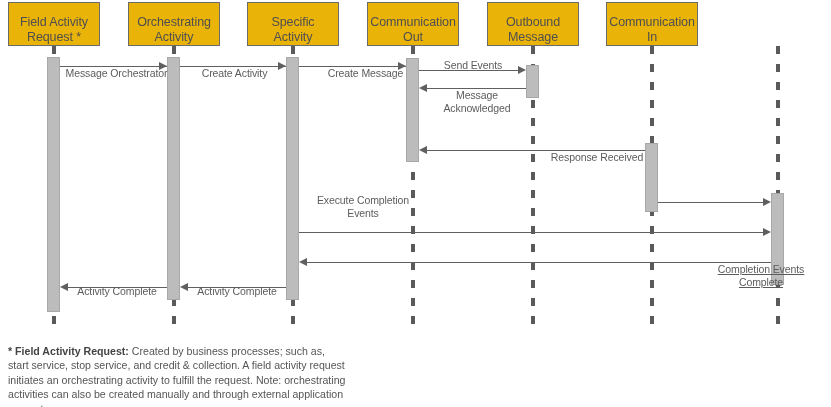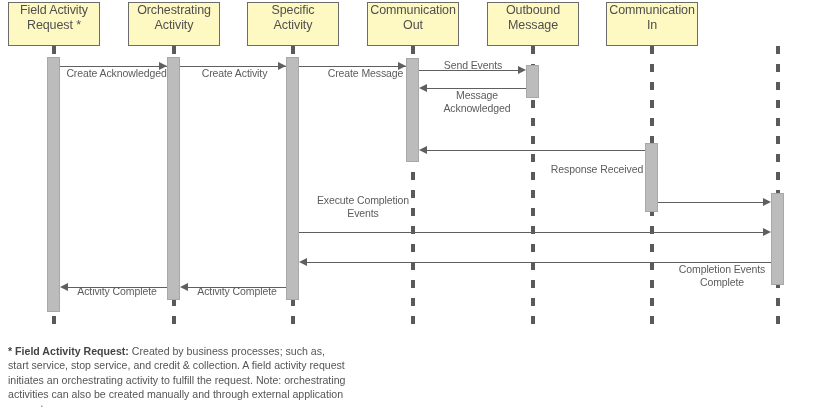--- a/index.html
+++ b/index.html
@@ -18,23 +18,23 @@
     position: relative;
     width: 831px;
     height: 407px;
   }
   .lifeline-header {
     position: absolute;
     box-sizing: border-box;
     width: 92px;
     height: 44px;
     border: 1.5px solid #6b6b6b;
-    background: #fef9c3;
+    background: #eab308;
     display: flex;
-    align-items: flex-start;
+    align-items: flex-end;
     justify-content: center;
     text-align: center;
     font-size: 12.5px;
     line-height: 15px;
     color: #4f4f4f;
     letter-spacing: -0.1px;
   }
   .lifeline-dash {
     position: absolute;
     width: 4px;
@@ -127,52 +127,52 @@
   <div class="activation" style="left:47px;  top:57px;  height:255px;"></div>
   <div class="activation" style="left:167px; top:57px;  height:243px;"></div>
   <div class="activation" style="left:286px; top:57px;  height:243px;"></div>
   <div class="activation" style="left:406px; top:58px;  height:104px;"></div>
   <div class="activation" style="left:526px; top:65px;  height:33px;"></div>
   <div class="activation" style="left:645px; top:143px; height:69px;"></div>
   <div class="activation" style="left:771px; top:193px; height:92px;"></div>
 
   <div class="msg-line" style="left:60px; top:66px; width:107px;"></div>
   <div class="arrow-head right" style="left:159px; top:61.5px;"></div>
-  <div class="msg-label" style="left:64px; top:67px; width:105px;">Create Acknowledged</div>
+  <div class="msg-label" style="left:64px; top:67px; width:105px;">Message Orchestrator</div>
 
   <div class="msg-line" style="left:180px; top:66px; width:106px;"></div>
   <div class="arrow-head right" style="left:278px; top:61.5px;"></div>
   <div class="msg-label" style="left:182px; top:67px; width:105px;">Create Activity</div>
 
   <div class="msg-line" style="left:299px; top:66px; width:107px;"></div>
   <div class="arrow-head right" style="left:398px; top:61.5px;"></div>
   <div class="msg-label" style="left:313px; top:67px; width:105px;">Create Message</div>
 
   <div class="msg-line" style="left:419px; top:70px; width:99px;"></div>
   <div class="arrow-head right" style="left:518px; top:65.5px;"></div>
   <div class="msg-label" style="left:423px; top:59px; width:100px;">Send Events</div>
 
   <div class="msg-line" style="left:427px; top:88px; width:99px;"></div>
   <div class="arrow-head left" style="left:419px; top:83.5px;"></div>
   <div class="msg-label" style="left:425px; top:89px; width:104px;">Message<br>Acknowledged</div>
 
   <div class="msg-line" style="left:427px; top:150px; width:218px;"></div>
   <div class="arrow-head left" style="left:419px; top:145.5px;"></div>
-  <div class="msg-label" style="left:545px; top:151px; width:104px; text-align:center;margin-top:12px;">Response Received</div>
+  <div class="msg-label" style="left:545px; top:151px; width:104px; text-align:center;">Response Received</div>
 
   <div class="msg-line" style="left:658px; top:202px; width:105px;"></div>
   <div class="arrow-head right" style="left:763px; top:197.5px;"></div>
 
   <div class="msg-line" style="left:299px; top:232px; width:464px;"></div>
   <div class="arrow-head right" style="left:763px; top:227.5px;"></div>
   <div class="msg-label" style="left:308px; top:194px; width:110px;">Execute Completion<br>Events</div>
 
   <div class="msg-line" style="left:307px; top:262px; width:464px;"></div>
   <div class="arrow-head left" style="left:299px; top:257.5px;"></div>
-  <div class="msg-label" style="left:667px; top:263px; width:110px;">Completion Events<br>Complete</div>
+  <div class="msg-label" style="left:706px; top:263px; width:110px;text-decoration:underline;">Completion Events<br>Complete</div>
 
   <div class="msg-line" style="left:188px; top:287px; width:98px;"></div>
   <div class="arrow-head left" style="left:180px; top:282.5px;"></div>
   <div class="msg-label" style="left:187px; top:285px; width:100px;">Activity Complete</div>
 
   <div class="msg-line" style="left:68px; top:287px; width:99px;"></div>
   <div class="arrow-head left" style="left:60px; top:282.5px;"></div>
   <div class="msg-label" style="left:67px; top:285px; width:100px;">Activity Complete</div>
 
   <div id="footnote"><span class="fn-bold">*</span><span class="fn-bold">&nbsp;</span><span class="fn-bold">Field Activity Request</span><span class="fn-bold">:</span><span> Created by business processes; such as, start service, stop service, and credit &amp; collection. A field activity request initiates an orchestrating activity to fulfill the request. </span><span class="fn-ital">Note:</span><span> orchestrating activities can also be created manually and through external application requests.</span></div>

